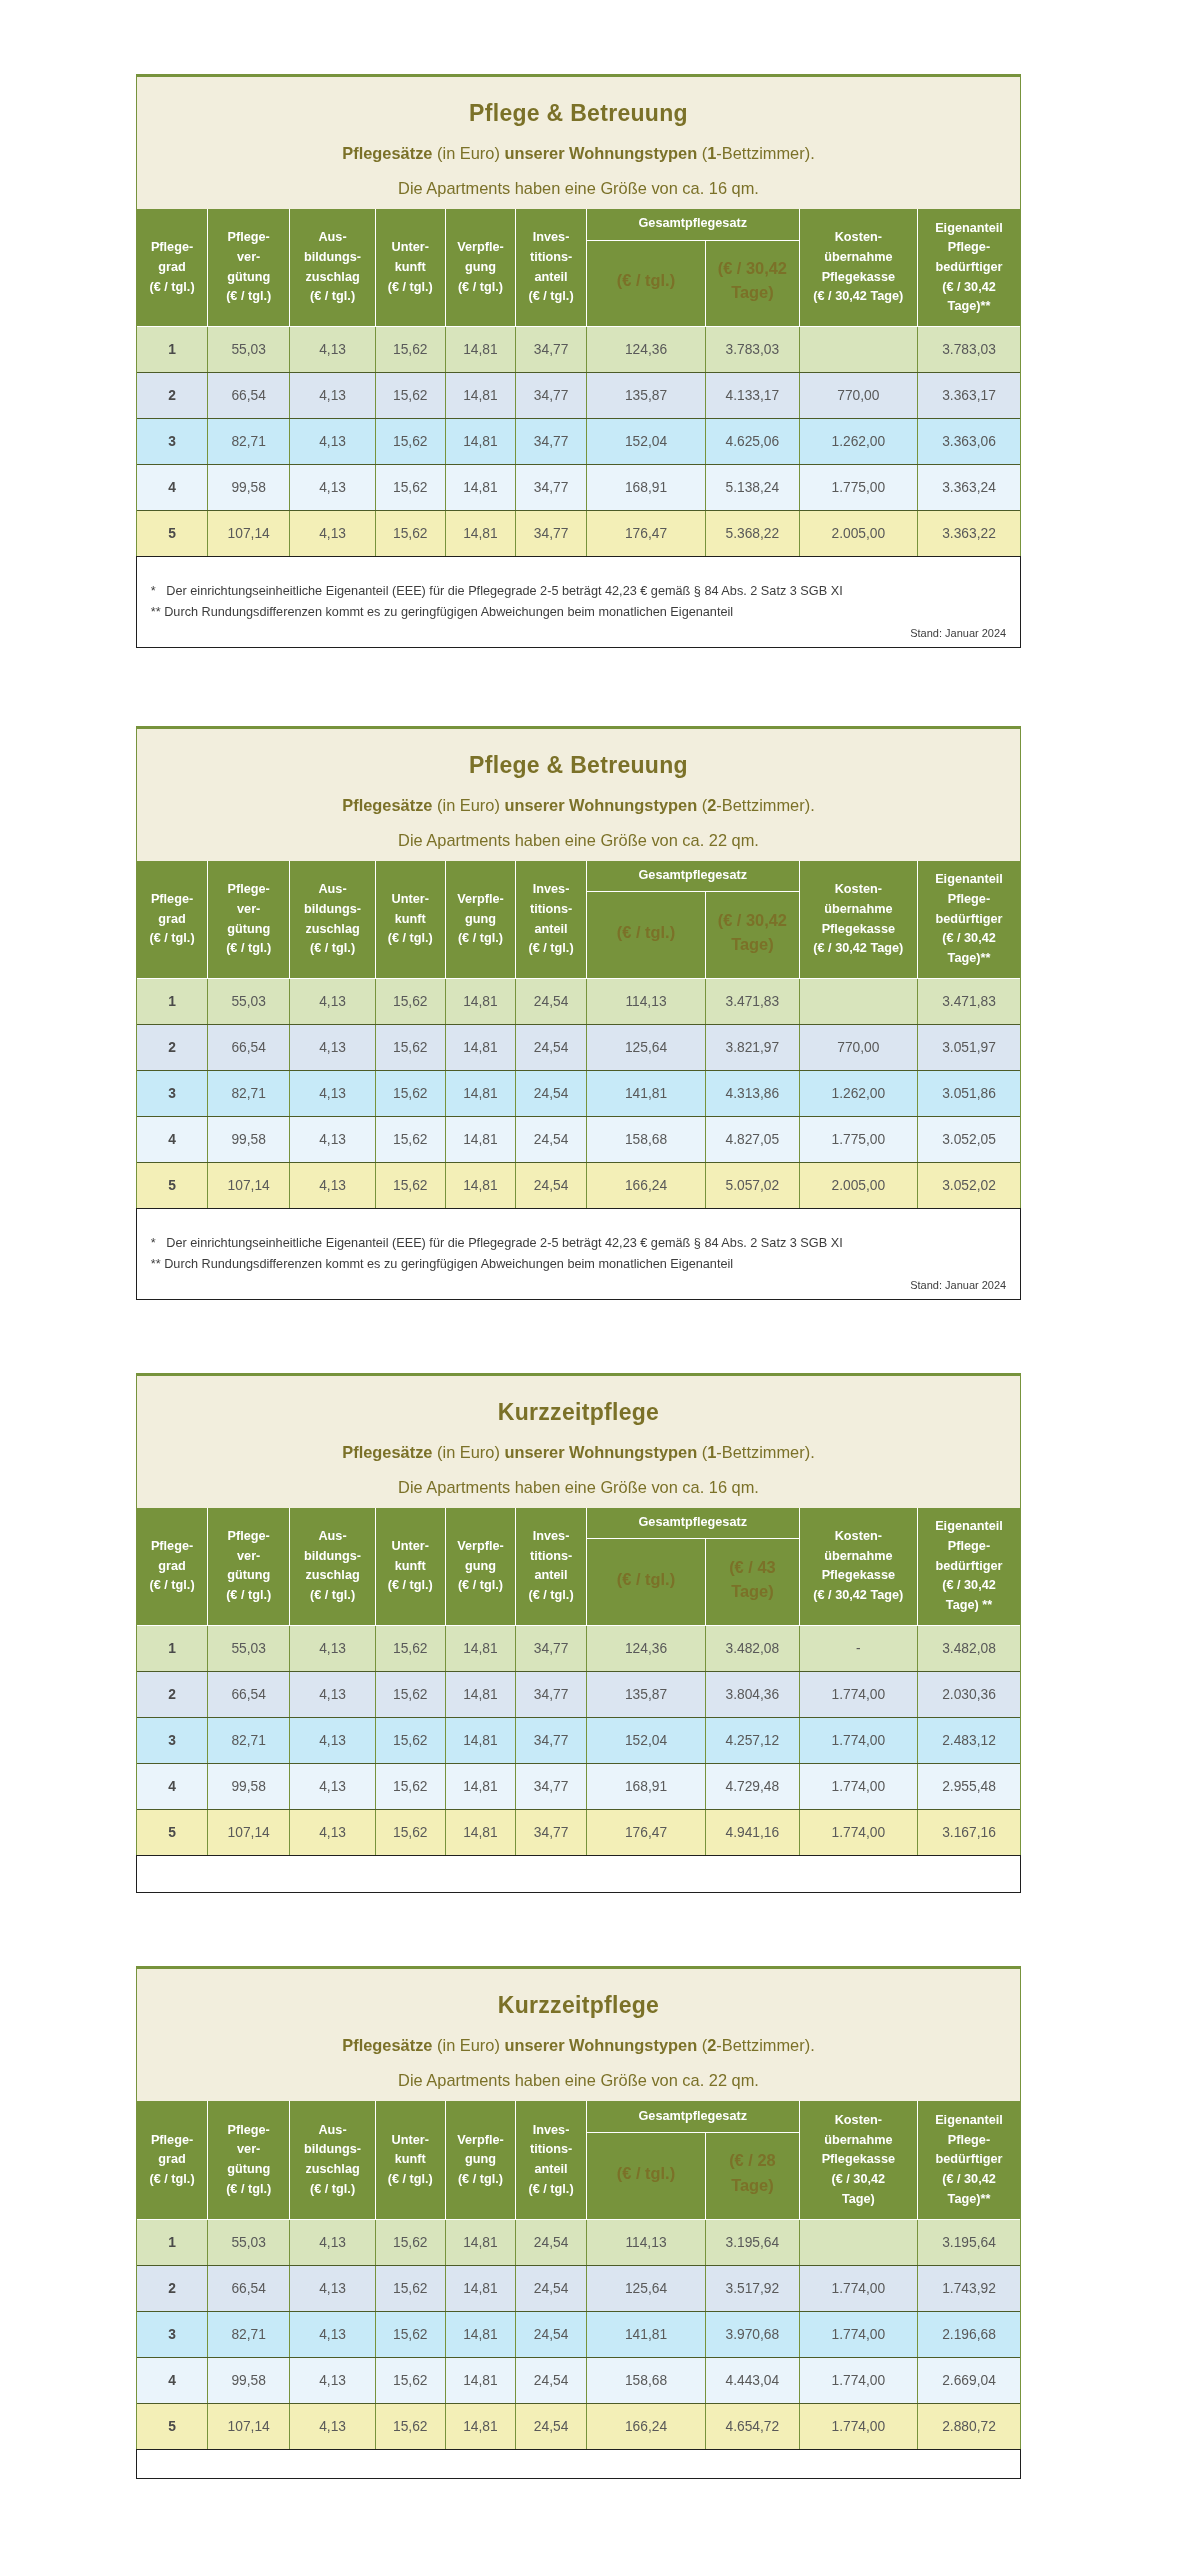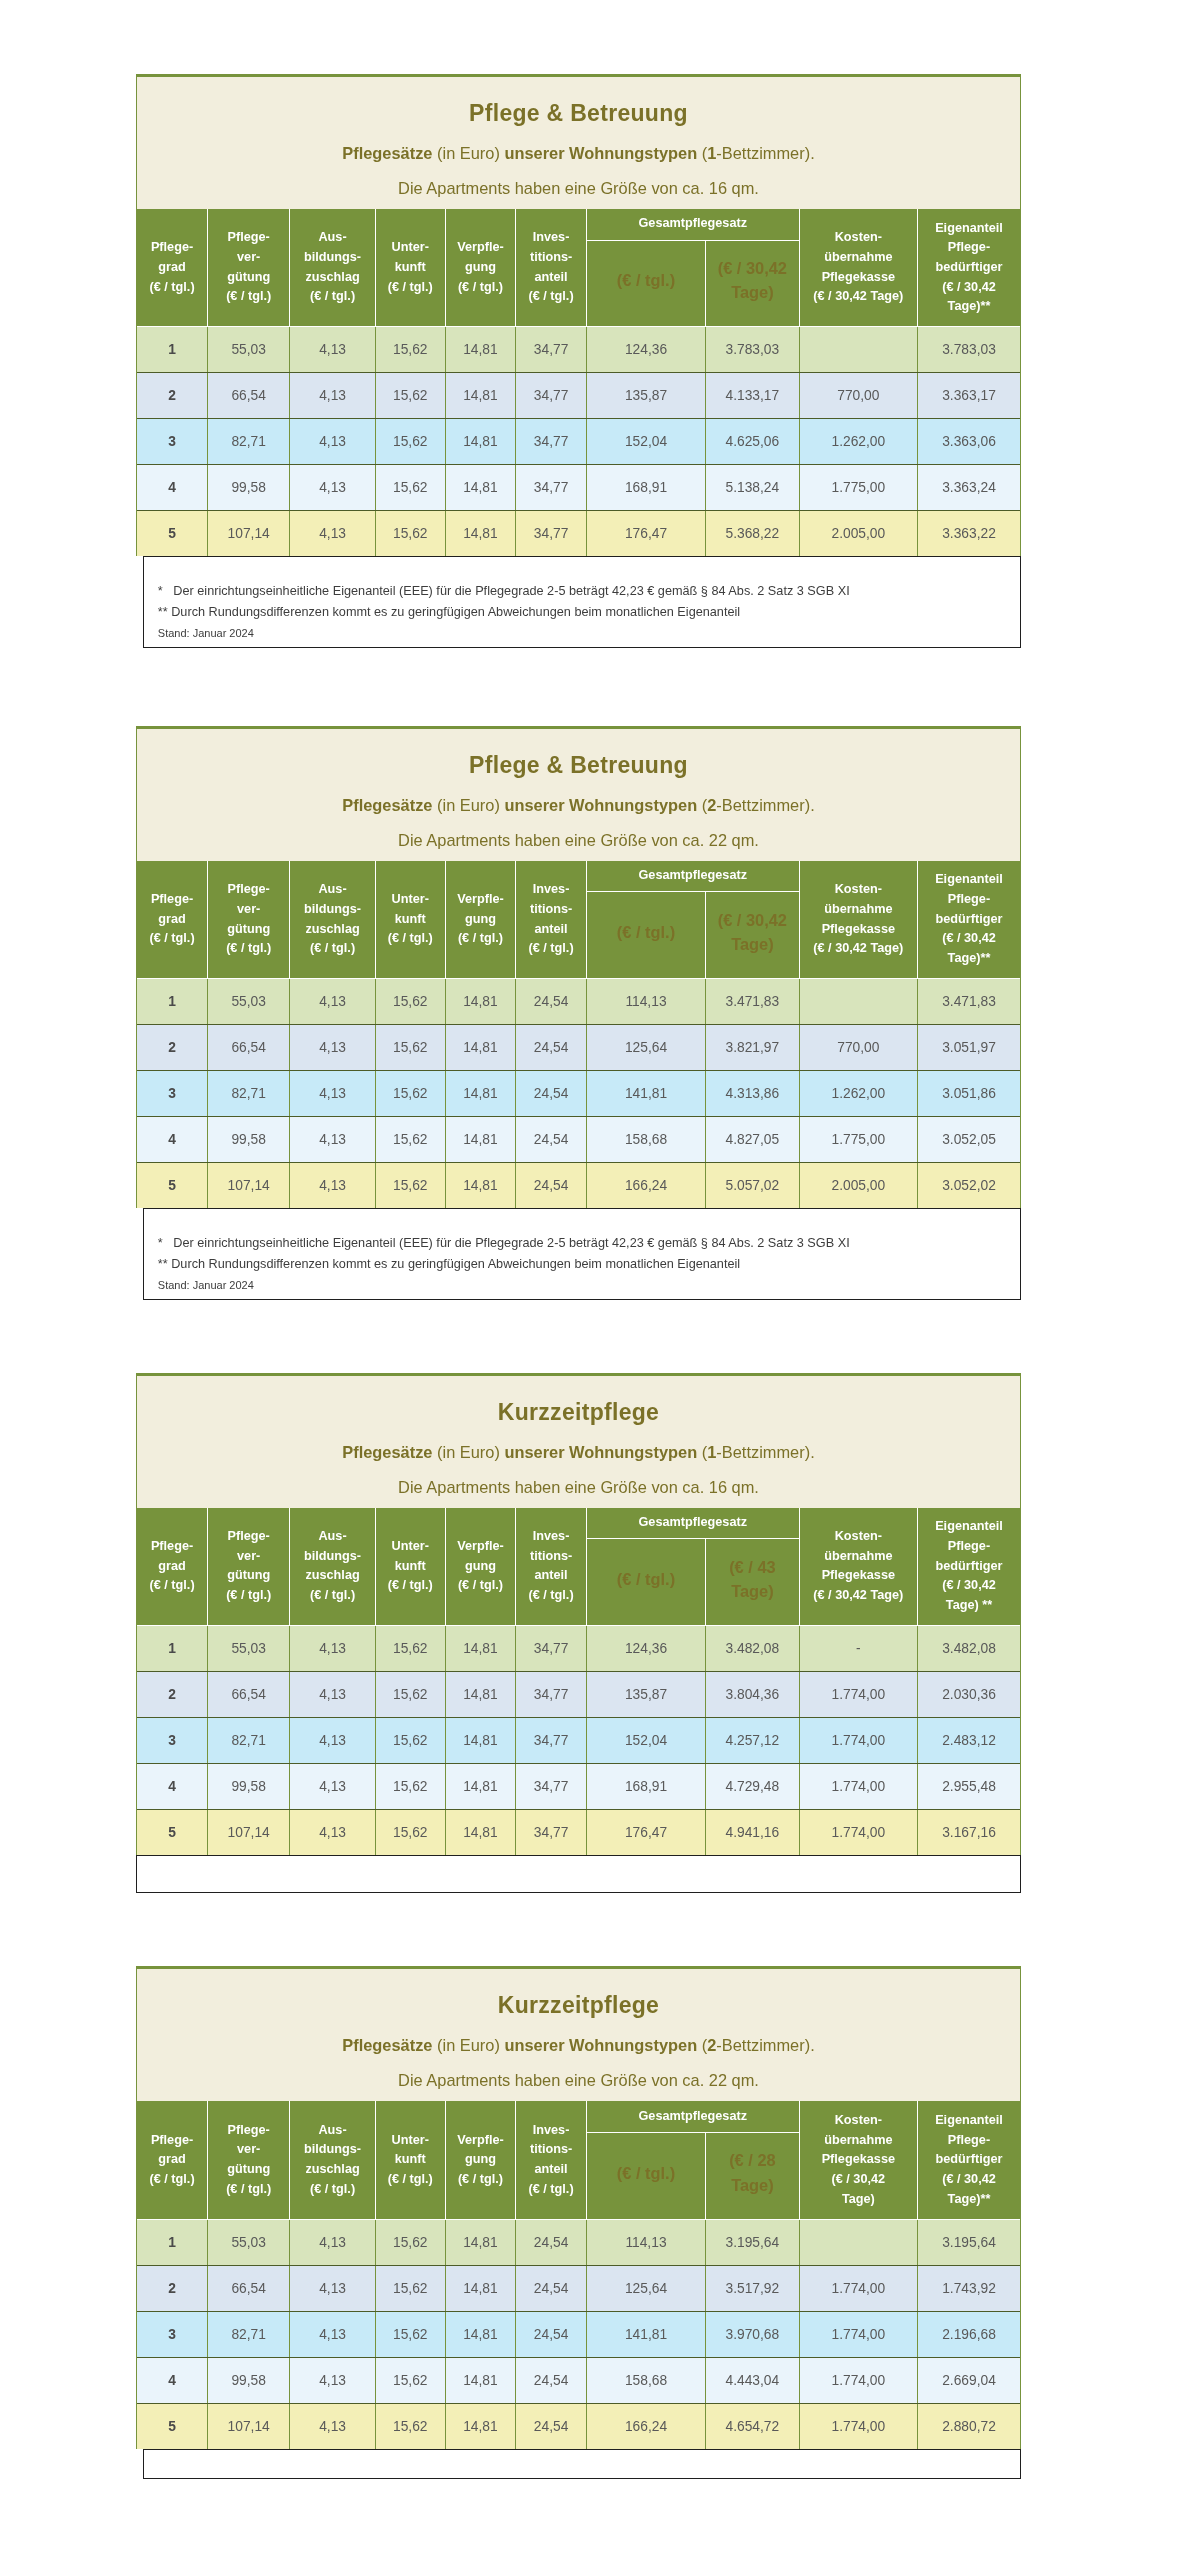--- a/index.html
+++ b/index.html
@@ -80,33 +80,33 @@
   .r2 td{background:#DBE5F1;}
   .r3 td{background:#C7EAF8;}
   .r4 td{background:#EAF4FB;}
   .r5 td{background:#F3EFB7;}
 
   .fnbox{
     border:1.6px solid #1F1F1F;
     background:#ffffff;
     padding:15px 13.8px 7.4px;
   }
-  .fnbox.compact{padding-top:21px;margin-left:7px;}
+  .fnbox.compact{padding-top:21px;}
   .fnline{
     font-size:12.7px;
     color:#3D3D3D;
     margin:4.2px 0;
     white-space:pre-wrap;
     line-height:1.35;
   }
   .fngap{height:13.8px;}
   .stand{
     font-size:11px;
     color:#3D3D3D;
-    text-align:left;
+    text-align:right;
     margin-top:6.4px;
   }
   .stand:empty{display:none;}
 </style>
 </head>
 <body>
 
 <section class="panel p1">
   <header class="titles">
     <h1>Pflege &amp; Betreuung</h1>

